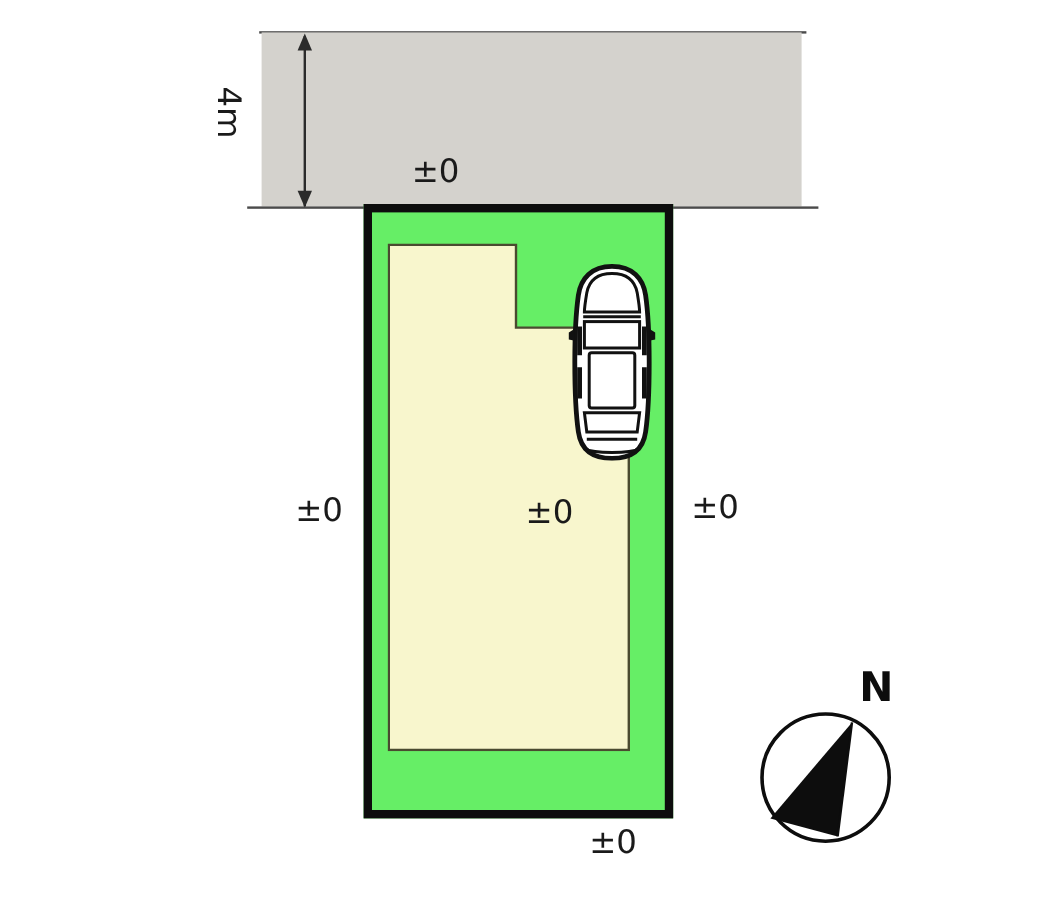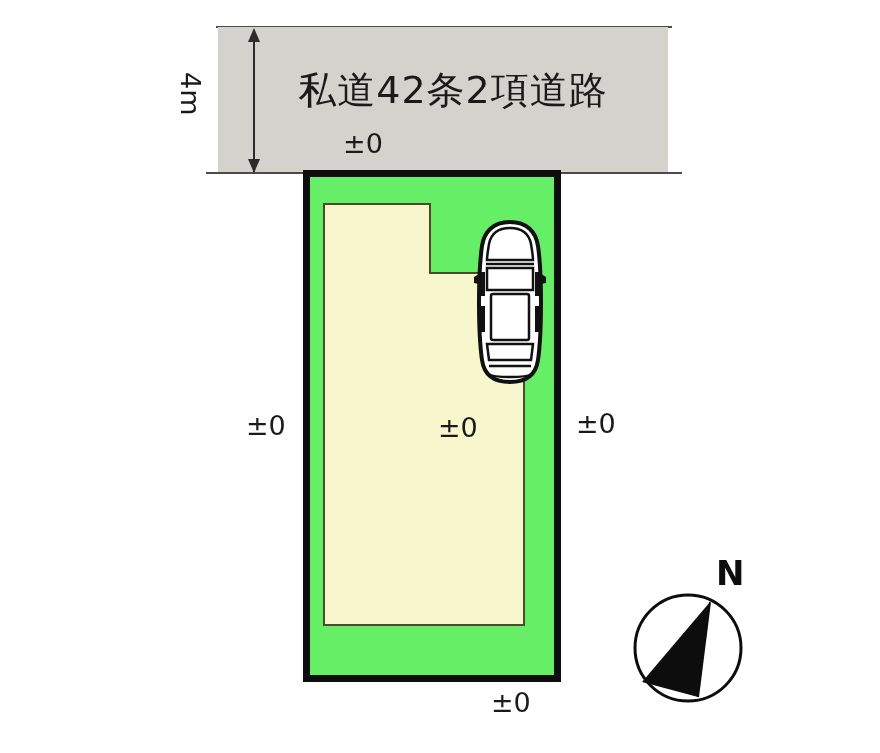--- a/index.html
+++ b/index.html
@@ -165,21 +165,20 @@
 </style>
 </head>
 <body>
 
 <div id="stage">
 
   <div class="road-rule top"></div>
   <div class="road-band"></div>
   <div class="road-rule bottom"></div>
 
-  <div class="road-label">私道42条2項道路</div>
 
   <div class="road-elev">±0</div>
 
   <div class="dim-line"></div>
   <div class="dim-arrow up"></div>
   <div class="dim-arrow down"></div>
   <div class="dim-text">4m</div>
 
   <div class="lot"></div>
 

